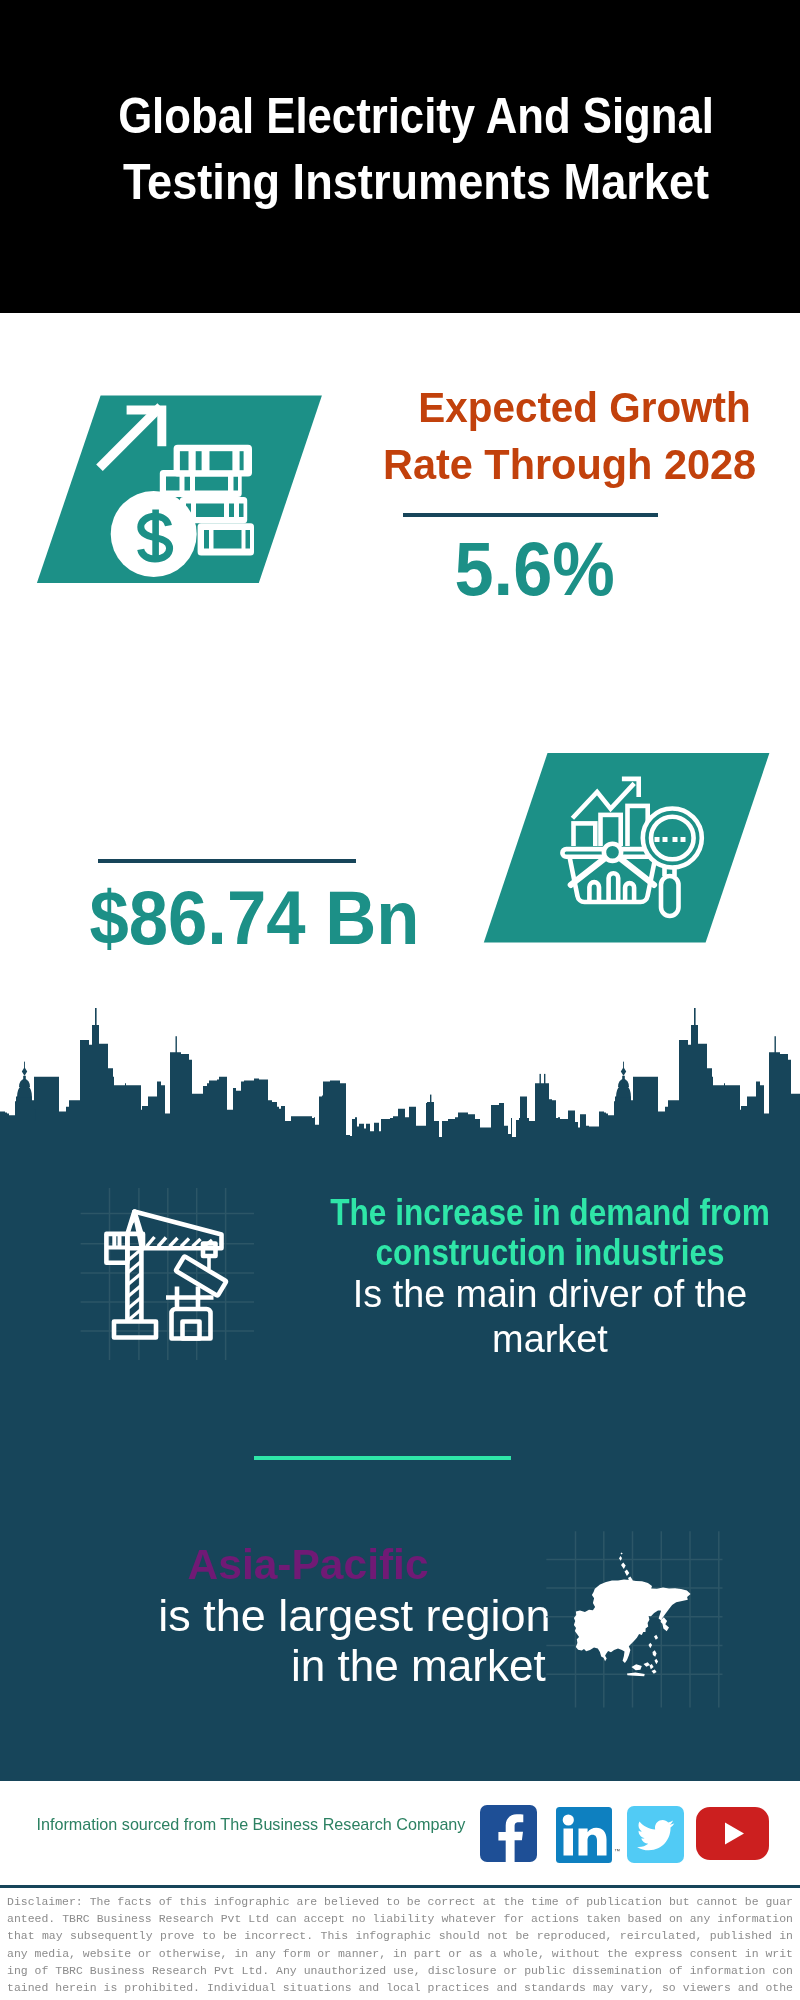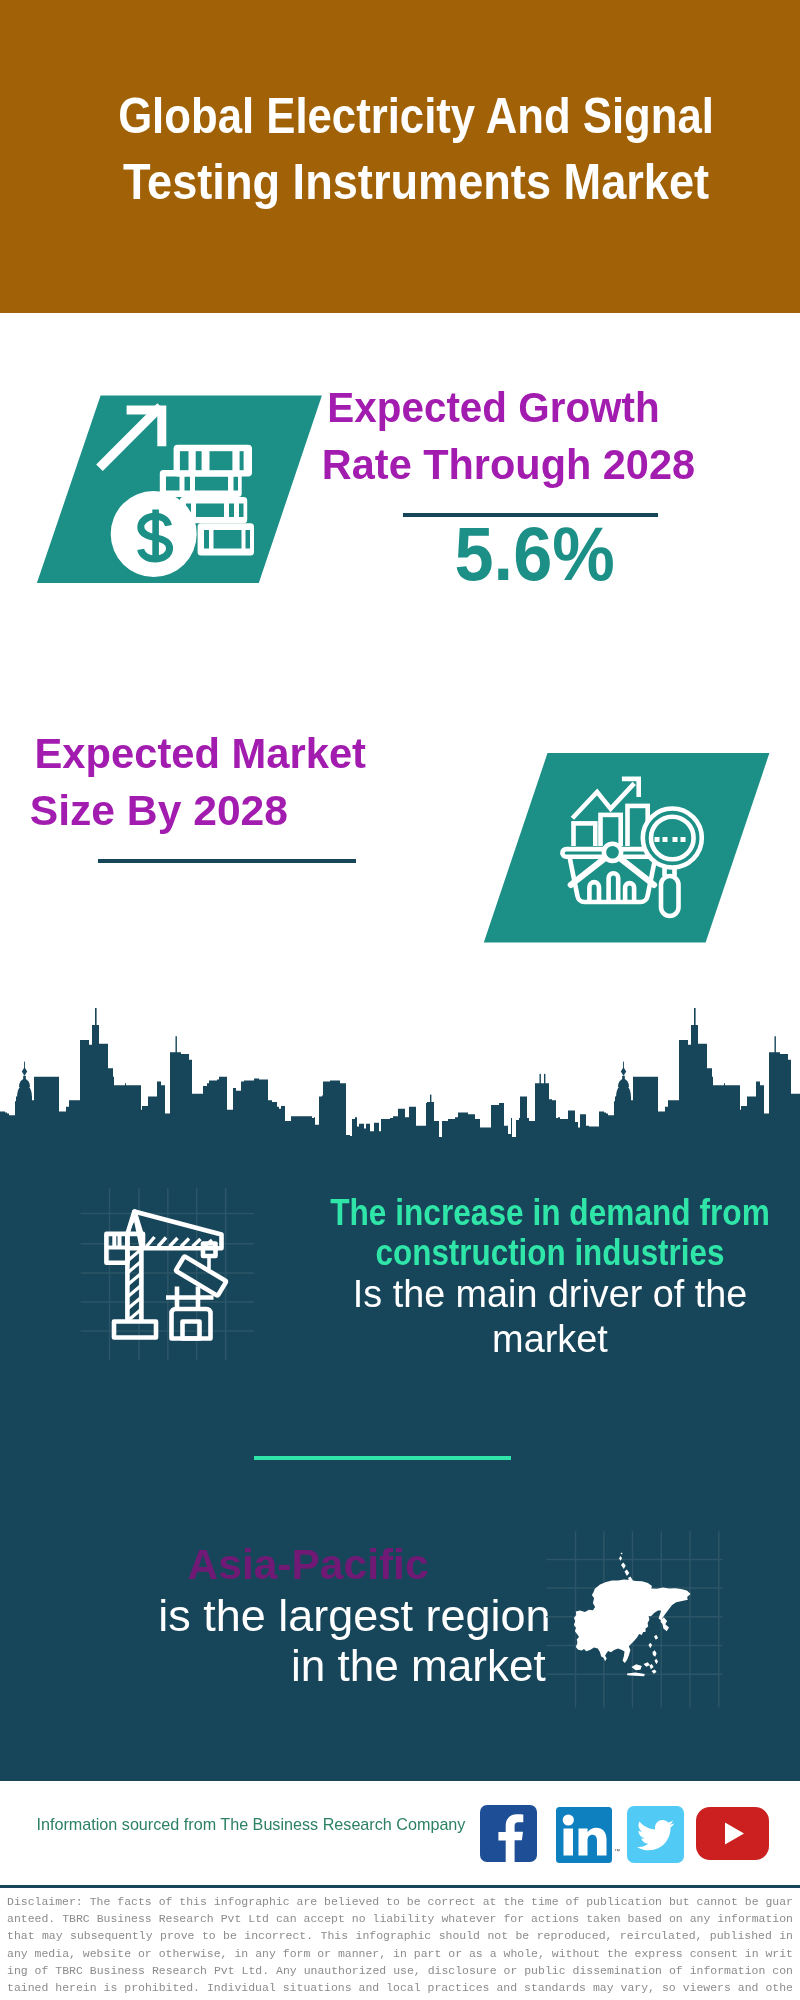--- a/index.html
+++ b/index.html
@@ -6,34 +6,34 @@
   html,body { width:800px; height:2000px; }
   body {
     font-family:"Liberation Sans", sans-serif;
     background:#fff;
   }
   .page { position:relative; width:800px; height:2000px; overflow:hidden; background:#fff; }
 
   
   .header {
     position:absolute; left:0; top:0; width:800px; height:314px;
-    background:#a16207;
+    background:#000000;
   }
   .header-title {
     position:absolute; left:16px; top:83px; width:800px;
     text-align:center; color:#fff;
     font-size:50px; font-weight:bold; line-height:66.4px;
   }
 
   
   .white-block { position:absolute; left:0; top:313px; width:800px; height:700px; background:#fff; }
 
   .stat-title {
-    position:absolute; color:#a21caf; font-weight:bold;
-    font-size:42px; line-height:56.9px; text-align:left;
+    position:absolute; color:#c2410c; font-weight:bold;
+    font-size:42px; line-height:56.9px; text-align:right;
   }
   .stat-rule { position:absolute; height:4px; background:#17455A; }
   .stat-value { position:absolute; color:#1C9087; font-weight:bold; font-size:76px; text-align:center; line-height:80px; }
 
   .plg { position:absolute; }
 
   
   .dark-block { position:absolute; left:0; top:1160px; width:800px; height:621px; background:#17455A; }
   .skyline { position:absolute; left:0; top:1008px; width:800px; height:160px; }
 
@@ -105,21 +105,21 @@
                  c-7.5,0 -13.3,-3.8 -14.3,-9.6"></path>
       </g>
     </g>
   </svg>
 
   <div class="stat-title" style="left:319px;top:380px;width:440px;">
     <div style="transform:scaleX(0.962);">Expected Growth</div>
     <div style="transform:scaleX(0.987);">Rate Through 2028</div>
   </div>
   <div class="stat-rule" style="left:403px;top:513px;width:255px;"></div>
-  <div class="stat-value" style="left:335px;top:514px;width:400px;"><span style="display:inline-block;transform:scaleX(0.925);">5.6%</span></div>
+  <div class="stat-value" style="left:335px;top:529px;width:400px;"><span style="display:inline-block;transform:scaleX(0.925);">5.6%</span></div>
 
   <svg class="plg" style="left:450px;top:740px;" width="340" height="220" viewBox="0 0 340 220">
     <polygon points="97.5,13.1 319.4,13.1 255.6,202.5 33.8,202.5" fill="#1C9087"></polygon>
     <g fill="none" stroke="#FFFFFF" stroke-width="4.6" stroke-linejoin="miter" stroke-linecap="butt">
 
       <polyline points="122.4,78.3 147.1,51.9 160.6,68.7 184.2,43.4"></polyline>
       <polyline points="171.9,38.9 188.7,38.9 188.7,56.9"></polyline>
 
       <rect x="123.5" y="83.4" width="21.8" height="46"></rect>
       <rect x="150.5" y="74.9" width="20.2" height="54.5"></rect>
@@ -147,25 +147,22 @@
         <rect x="204.5" y="97.0" width="5" height="5"></rect>
         <rect x="212.5" y="97.0" width="5" height="5"></rect>
         <rect x="222.5" y="97.0" width="5" height="5"></rect>
         <rect x="230.5" y="97.0" width="5" height="5"></rect>
       </g>
       <path d="M214.5,126.0 v10.0 M224.5,126.0 v10.0"></path>
       <rect x="211.0" y="136.0" width="17.5" height="40" rx="8.75" fill="#1C9087"></rect>
     </g>
   </svg>
 
-  <div class="stat-title" style="left:33px;top:726px;width:440px;">
-    <div style="transform:scaleX(0.993);">Expected Market</div>
-    <div style="transform:scaleX(1.015);">Size By 2028</div>
-  </div>
   <div class="stat-rule" style="left:98px;top:859px;width:258px;"></div>
+  <div class="stat-value" style="left:54px;top:878px;width:400px;"><span style="display:inline-block;transform:scaleX(0.93);">$86.74 Bn</span></div>
 
   <div class="dark-block"></div>
   <svg class="skyline" viewBox="0 0 800 170" width="800" height="170" preserveAspectRatio="none">
     <path fill="#17455A" d="M -10,157 L -599,110 L -594,110 L -594,111 L -592,111 L -592,112 L -590,112 L -590,114 L -584,114 L -584,99 L -583,99 L -583,94 L -568,94 L -568,94 L -567,94 L -567,98 L -565,98 L -565,73 L -540,73 L -540,110 L -533,110 L -533,105 L -530,105 L -530,98 L -519,98 L -519,34 L -510,34 L -510,39 L -507,39 L -507,18 L -500,18 L -500,38 L -491,38 L -491,64 L -486,64 L -486,73 L -485,73 L -485,82 L -474,82 L -474,80 L -473,80 L -473,82 L -458,82 L -458,108 L -457,108 L -457,104 L -451,104 L -451,94 L -442,94 L -442,78 L -438,78 L -438,82 L -434,82 L -434,112 L -429,112 L -429,47 L -418,47 L -418,49 L -410,49 L -410,55 L -407,55 L -407,91 L -396,91 L -396,83 L -392,83 L -392,80 L -390,80 L -390,77 L -386,77 L -386,77 L -382,77 L -382,76 L -380,76 L -380,73 L -372,73 L -372,108 L -366,108 L -366,85 L -363,85 L -363,88 L -358,88 L -358,78 L -355,78 L -355,77 L -345,77 L -345,75 L -340,75 L -340,76 L -331,76 L -331,98 L -327,98 L -327,100 L -322,100 L -322,105 L -320,105 L -320,107 L -318,107 L -318,104 L -314,104 L -314,120 L -308,120 L -308,115 L -287,115 L -287,117 L -285,117 L -285,116 L -284,116 L -284,124 L -280,124 L -280,94 L -277,94 L -277,93 L -276,93 L -276,78 L -269,78 L -269,77 L -261,77 L -261,77 L -259,77 L -259,80 L -253,80 L -253,135 L -249,135 L -249,136 L -247,136 L -247,118 L -244,118 L -244,116 L -242,116 L -242,126 L -240,126 L -240,123 L -235,123 L -235,128 L -233,128 L -233,123 L -229,123 L -229,131 L -225,131 L -225,122 L -220,122 L -220,131 L -218,131 L -218,118 L -209,118 L -209,117 L -206,117 L -206,115 L -201,115 L -201,107 L -198,107 L -198,107 L -194,107 L -194,116 L -190,116 L -190,105 L -183,105 L -183,125 L -173,125 L -173,101 L -172,101 L -172,100 L -165,100 L -165,120 L -160,120 L -160,137 L -157,137 L -157,120 L -151,120 L -151,118 L -144,118 L -144,116 L -141,116 L -141,111 L -131,111 L -131,113 L -124,113 L -124,118 L -119,118 L -119,127 L -108,127 L -108,103 L -104,103 L -104,103 L -100,103 L -100,101 L -95,101 L -95,125 L -91,125 L -91,134 L -88,134 L -88,117 L -87,117 L -87,137 L -83,137 L -83,119 L -80,119 L -80,117 L -79,117 L -79,94 L -72,94 L -72,117 L -70,117 L -70,120 L -64,120 L -64,80 L -50,80 L -50,97 L -47,97 L -47,98 L -43,98 L -43,117 L -41,117 L -41,116 L -39,116 L -39,118 L -31,118 L -31,109 L -24,109 L -24,121 L -21,121 L -21,127 L -19,127 L -19,113 L -13,113 L -13,125 L -10,125 L -10,126 L -7,126 L -7,126 L 5,126 L 5,126 L 0,126 L 0,110 L 5,110 L 5,111 L 7,111 L 7,112 L 9,112 L 9,114 L 15,114 L 15,99 L 16,99 L 16,94 L 31,94 L 31,94 L 32,94 L 32,98 L 34,98 L 34,73 L 59,73 L 59,110 L 66,110 L 66,105 L 69,105 L 69,98 L 80,98 L 80,34 L 89,34 L 89,39 L 92,39 L 92,18 L 99,18 L 99,38 L 108,38 L 108,64 L 113,64 L 113,73 L 114,73 L 114,82 L 125,82 L 125,80 L 126,80 L 126,82 L 141,82 L 141,108 L 142,108 L 142,104 L 148,104 L 148,94 L 157,94 L 157,78 L 161,78 L 161,82 L 165,82 L 165,112 L 170,112 L 170,47 L 181,47 L 181,49 L 189,49 L 189,55 L 192,55 L 192,91 L 203,91 L 203,83 L 207,83 L 207,80 L 209,80 L 209,77 L 213,77 L 213,77 L 217,77 L 217,76 L 219,76 L 219,73 L 227,73 L 227,108 L 233,108 L 233,85 L 236,85 L 236,88 L 241,88 L 241,78 L 244,78 L 244,77 L 254,77 L 254,75 L 259,75 L 259,76 L 268,76 L 268,98 L 272,98 L 272,100 L 277,100 L 277,105 L 279,105 L 279,107 L 281,107 L 281,104 L 285,104 L 285,120 L 291,120 L 291,115 L 312,115 L 312,117 L 314,117 L 314,116 L 315,116 L 315,124 L 319,124 L 319,94 L 322,94 L 322,93 L 323,93 L 323,78 L 330,78 L 330,77 L 338,77 L 338,77 L 340,77 L 340,80 L 346,80 L 346,135 L 350,135 L 350,136 L 352,136 L 352,118 L 355,118 L 355,116 L 357,116 L 357,126 L 359,126 L 359,123 L 364,123 L 364,128 L 366,128 L 366,123 L 370,123 L 370,131 L 374,131 L 374,122 L 379,122 L 379,131 L 381,131 L 381,118 L 390,118 L 390,117 L 393,117 L 393,115 L 398,115 L 398,107 L 401,107 L 401,107 L 405,107 L 405,116 L 409,116 L 409,105 L 416,105 L 416,125 L 426,125 L 426,101 L 427,101 L 427,100 L 434,100 L 434,120 L 439,120 L 439,137 L 442,137 L 442,120 L 448,120 L 448,118 L 455,118 L 455,116 L 458,116 L 458,111 L 468,111 L 468,113 L 475,113 L 475,118 L 480,118 L 480,127 L 491,127 L 491,103 L 495,103 L 495,103 L 499,103 L 499,101 L 504,101 L 504,125 L 508,125 L 508,134 L 511,134 L 511,117 L 512,117 L 512,137 L 516,137 L 516,119 L 519,119 L 519,117 L 520,117 L 520,94 L 527,94 L 527,117 L 529,117 L 529,120 L 535,120 L 535,80 L 549,80 L 549,97 L 552,97 L 552,98 L 556,98 L 556,117 L 558,117 L 558,116 L 560,116 L 560,118 L 568,118 L 568,109 L 575,109 L 575,121 L 578,121 L 578,127 L 580,127 L 580,113 L 586,113 L 586,125 L 589,125 L 589,126 L 592,126 L 592,126 L 604,126 L 604,126 L 599,126 L 599,110 L 604,110 L 604,111 L 606,111 L 606,112 L 608,112 L 608,114 L 614,114 L 614,99 L 615,99 L 615,94 L 630,94 L 630,94 L 631,94 L 631,98 L 633,98 L 633,73 L 658,73 L 658,110 L 665,110 L 665,105 L 668,105 L 668,98 L 679,98 L 679,34 L 688,34 L 688,39 L 691,39 L 691,18 L 698,18 L 698,38 L 707,38 L 707,64 L 712,64 L 712,73 L 713,73 L 713,82 L 724,82 L 724,80 L 725,80 L 725,82 L 740,82 L 740,108 L 741,108 L 741,104 L 747,104 L 747,94 L 756,94 L 756,78 L 760,78 L 760,82 L 764,82 L 764,112 L 769,112 L 769,47 L 780,47 L 780,49 L 788,49 L 788,55 L 791,55 L 791,91 L 802,91 L 802,83 L 806,83 L 806,80 L 808,80 L 808,77 L 812,77 L 812,77 L 816,77 L 816,76 L 818,76 L 818,73 L 826,73 L 826,108 L 832,108 L 832,85 L 835,85 L 835,88 L 840,88 L 840,78 L 843,78 L 843,77 L 853,77 L 853,75 L 858,75 L 858,76 L 867,76 L 867,98 L 871,98 L 871,100 L 876,100 L 876,105 L 878,105 L 878,107 L 880,107 L 880,104 L 884,104 L 884,120 L 890,120 L 890,115 L 911,115 L 911,117 L 913,117 L 913,116 L 914,116 L 914,124 L 918,124 L 918,94 L 921,94 L 921,93 L 922,93 L 922,78 L 929,78 L 929,77 L 937,77 L 937,77 L 939,77 L 939,80 L 945,80 L 945,135 L 949,135 L 949,136 L 951,136 L 951,118 L 954,118 L 954,116 L 956,116 L 956,126 L 958,126 L 958,123 L 963,123 L 963,128 L 965,128 L 965,123 L 969,123 L 969,131 L 973,131 L 973,122 L 978,122 L 978,131 L 980,131 L 980,118 L 989,118 L 989,117 L 992,117 L 992,115 L 997,115 L 997,107 L 1000,107 L 1000,107 L 1004,107 L 1004,116 L 1008,116 L 1008,105 L 1015,105 L 1015,125 L 1025,125 L 1025,101 L 1026,101 L 1026,100 L 1033,100 L 1033,120 L 1038,120 L 1038,137 L 1041,137 L 1041,120 L 1047,120 L 1047,118 L 1054,118 L 1054,116 L 1057,116 L 1057,111 L 1067,111 L 1067,113 L 1074,113 L 1074,118 L 1079,118 L 1079,127 L 1090,127 L 1090,103 L 1094,103 L 1094,103 L 1098,103 L 1098,101 L 1103,101 L 1103,125 L 1107,125 L 1107,134 L 1110,134 L 1110,117 L 1111,117 L 1111,137 L 1115,137 L 1115,119 L 1118,119 L 1118,117 L 1119,117 L 1119,94 L 1126,94 L 1126,117 L 1128,117 L 1128,120 L 1134,120 L 1134,80 L 1148,80 L 1148,97 L 1151,97 L 1151,98 L 1155,98 L 1155,117 L 1157,117 L 1157,116 L 1159,116 L 1159,118 L 1167,118 L 1167,109 L 1174,109 L 1174,121 L 1177,121 L 1177,127 L 1179,127 L 1179,113 L 1185,113 L 1185,125 L 1188,125 L 1188,126 L 1191,126 L 1191,126 L 1203,126 L 1203,126 L 810,126 L 810,169 L -10,169 Z"></path>
     <g fill="#17455A">
       <g>
         <path d="M17,95 q0,-9 4,-12 h7 q4,3 4,12 z"></path>
         <path d="M19,84 q0,-7 5.5,-9 q5.5,2 5.5,9 z"></path>
         <rect x="23.2" y="72" width="2.6" height="12"></rect>
         <path d="M24.5,63 l2.7,4.5 l-2.7,4.5 l-2.7,-4.5 z"></path>

